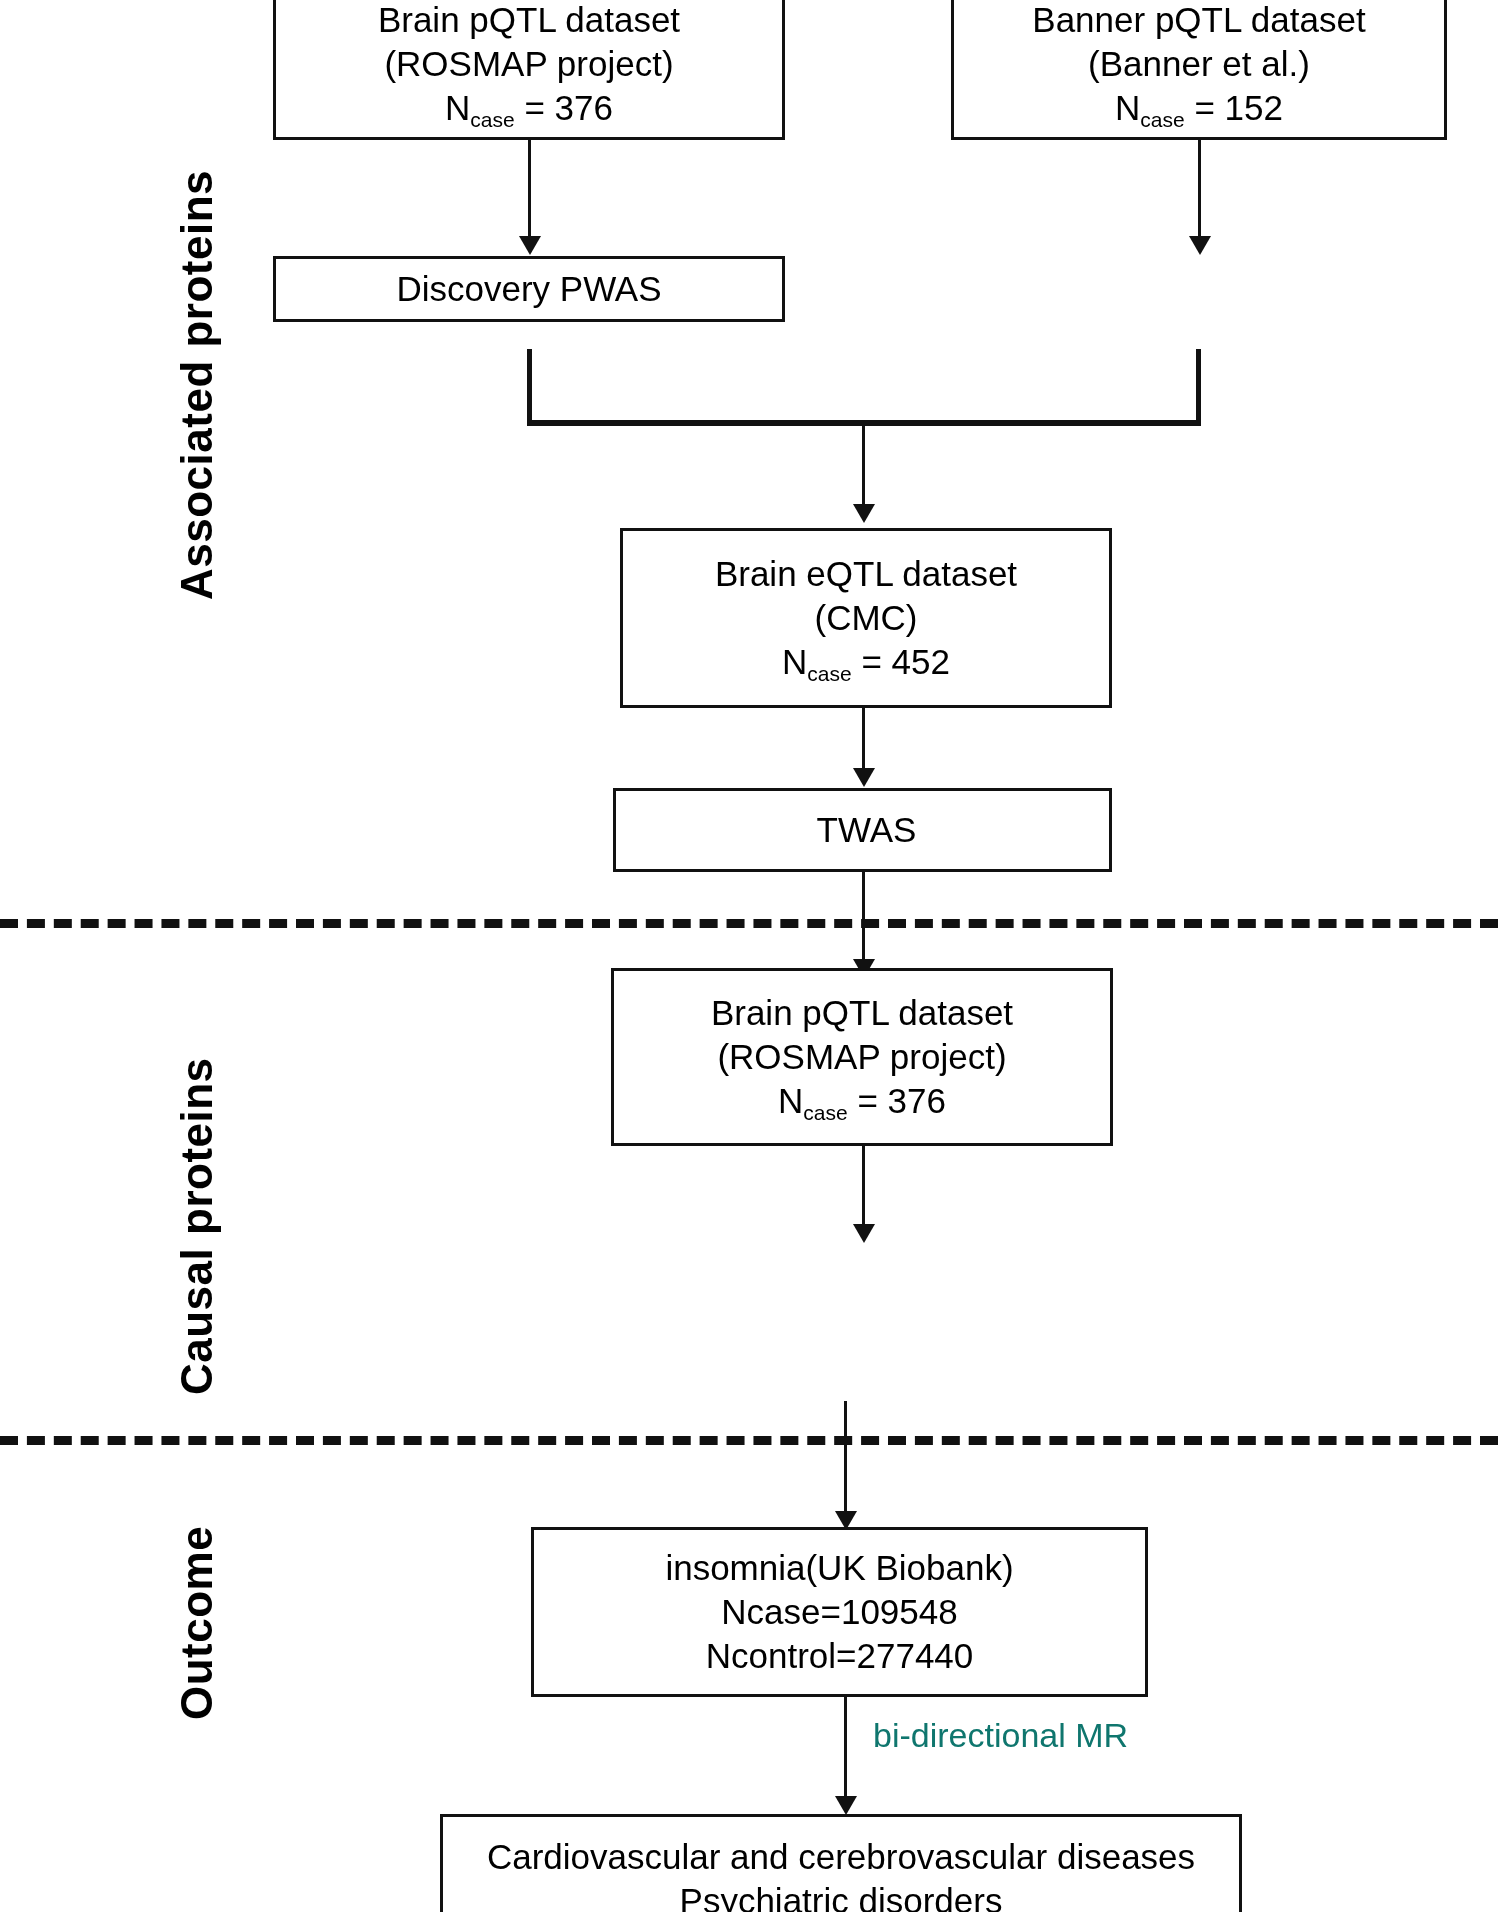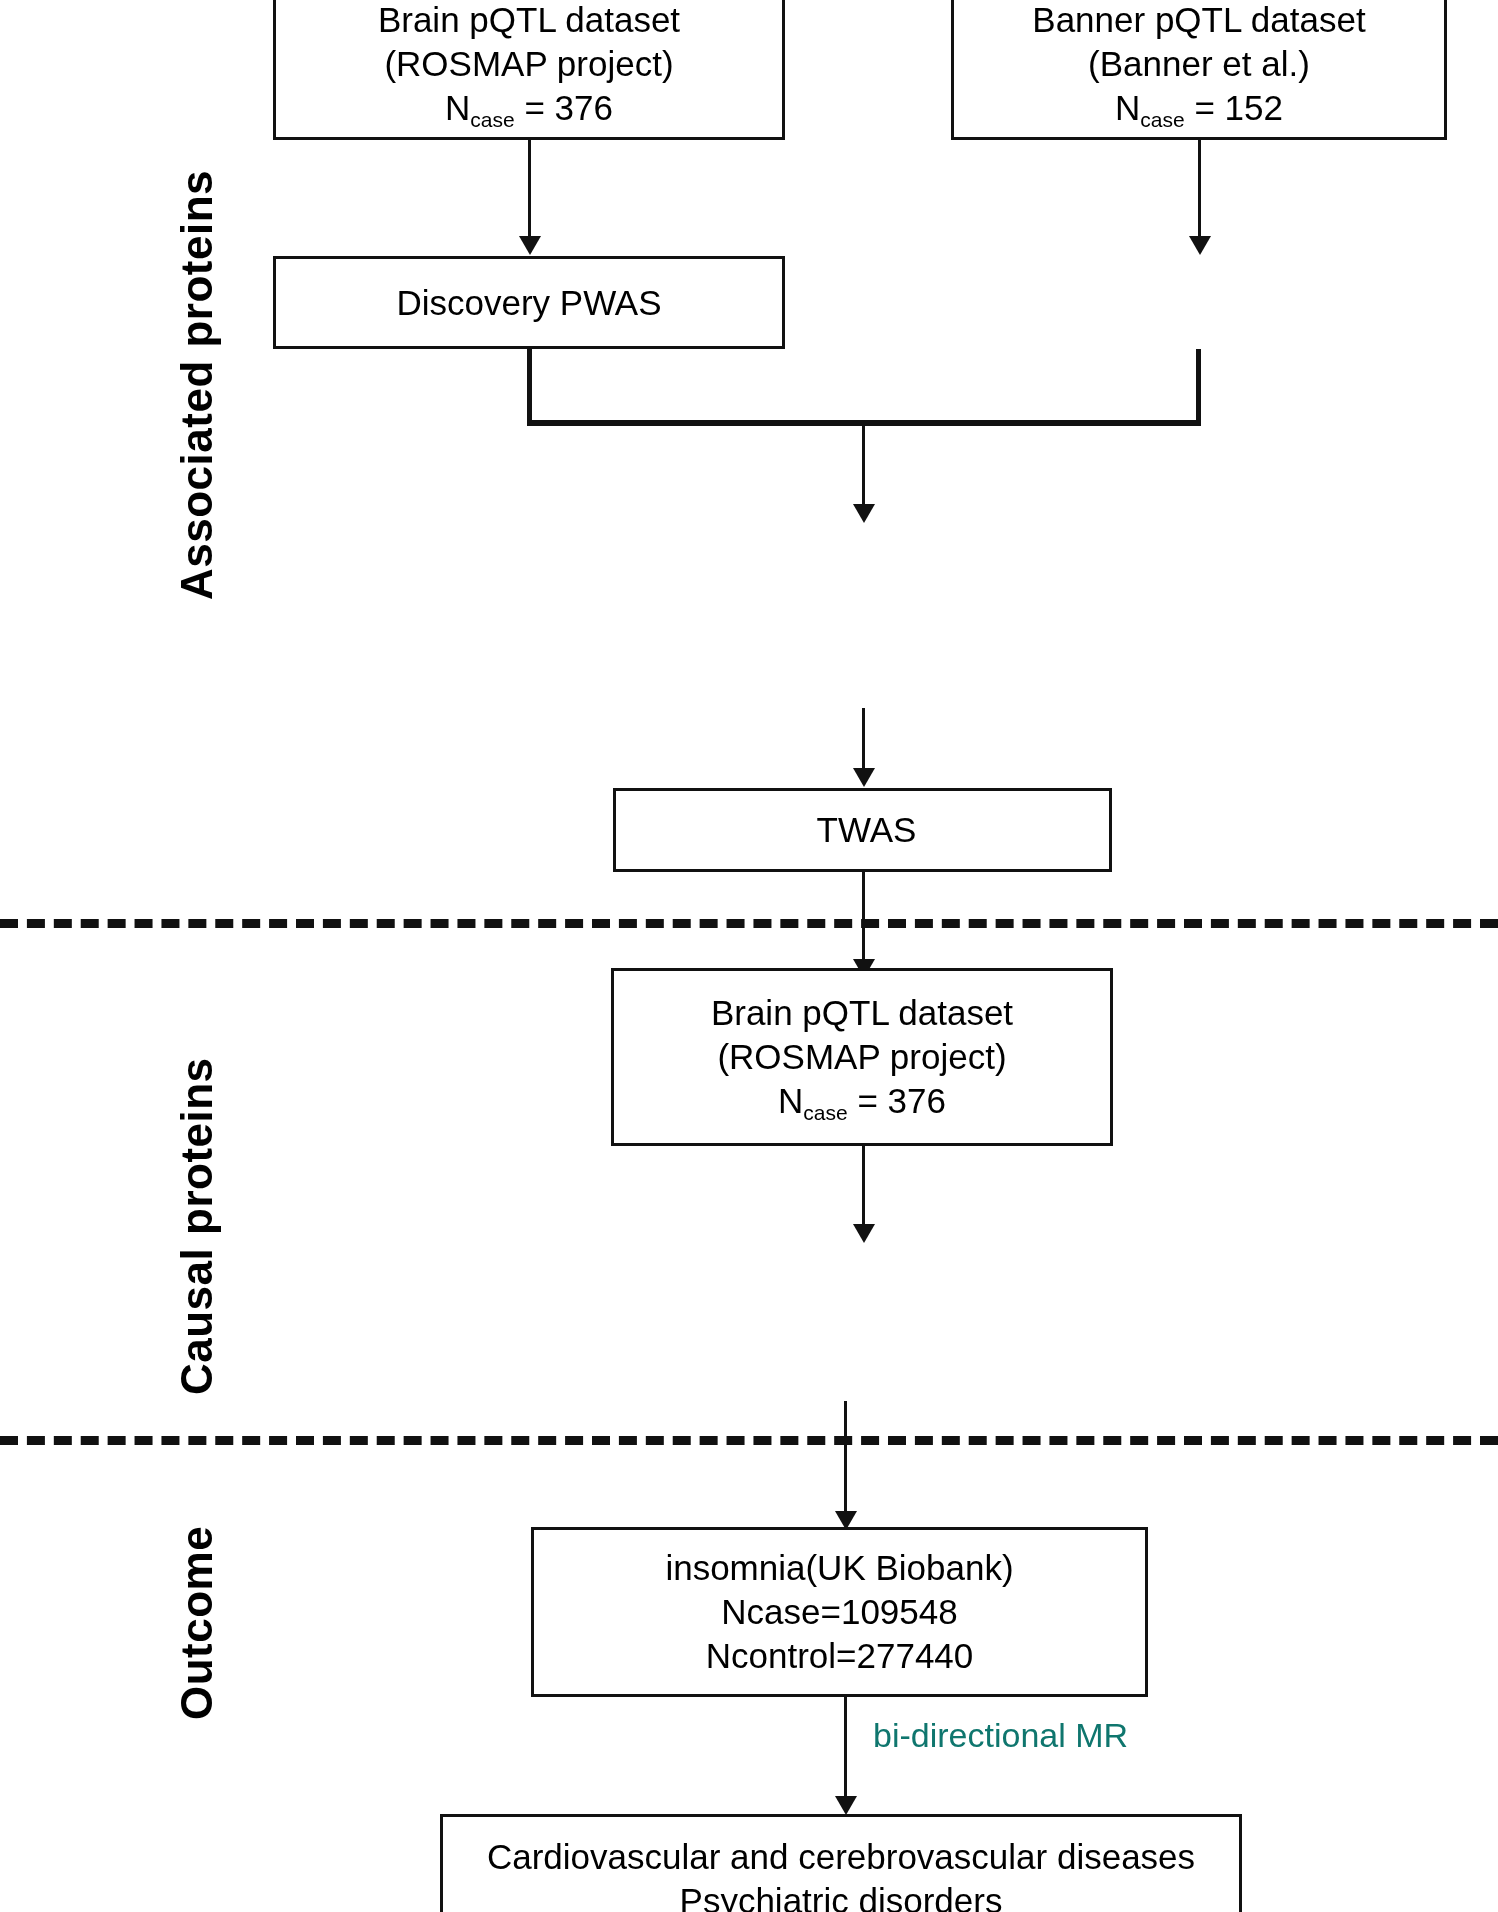--- a/index.html
+++ b/index.html
@@ -94,32 +94,37 @@
     <span class="line">(Banner et al.)</span>
     <span class="line"><span>N</span><sub>case</sub><span> = 152</span></span>
   </div>
 
   <div class="vline" style="left:528px; top:140px; height:98px;"></div>
   <div class="arrowhead" style="left:519px; top:236px;"></div>
 
   <div class="vline" style="left:1198px; top:140px; height:98px;"></div>
   <div class="arrowhead" style="left:1189px; top:236px;"></div>
 
-  <div class="box" style="left:273px; top:256px; width:512px; height:93px;">
+  <div class="box" style="left:273px; top:256px; width:512px; height:66px;">
     <span class="line">Discovery PWAS</span>
   </div>
 
 
   <div class="vline thick" style="left:527px; top:349px; height:77px;"></div>
   <div class="vline thick" style="left:1196px; top:349px; height:77px;"></div>
   <div class="hline thick" style="left:527px; top:420px; width:674px;"></div>
 
   <div class="vline" style="left:862px; top:426px; height:80px;"></div>
   <div class="arrowhead" style="left:853px; top:504px;"></div>
 
+  <div class="box tight" style="left:620px; top:528px; width:492px; height:180px;">
+    <span class="line">Brain eQTL dataset</span>
+    <span class="line">(CMC)</span>
+    <span class="line"><span>N</span><sub>case</sub><span> = 452</span></span>
+  </div>
 
   <div class="vline" style="left:862px; top:708px; height:62px;"></div>
   <div class="arrowhead" style="left:853px; top:768px;"></div>
 
   <div class="box" style="left:613px; top:788px; width:499px; height:84px;padding-left:8px;">
     <span class="line">TWAS</span>
   </div>
 
   <div class="vline" style="left:862px; top:872px; height:90px;"></div>
   <div class="arrowhead" style="left:853px; top:959px;"></div>

